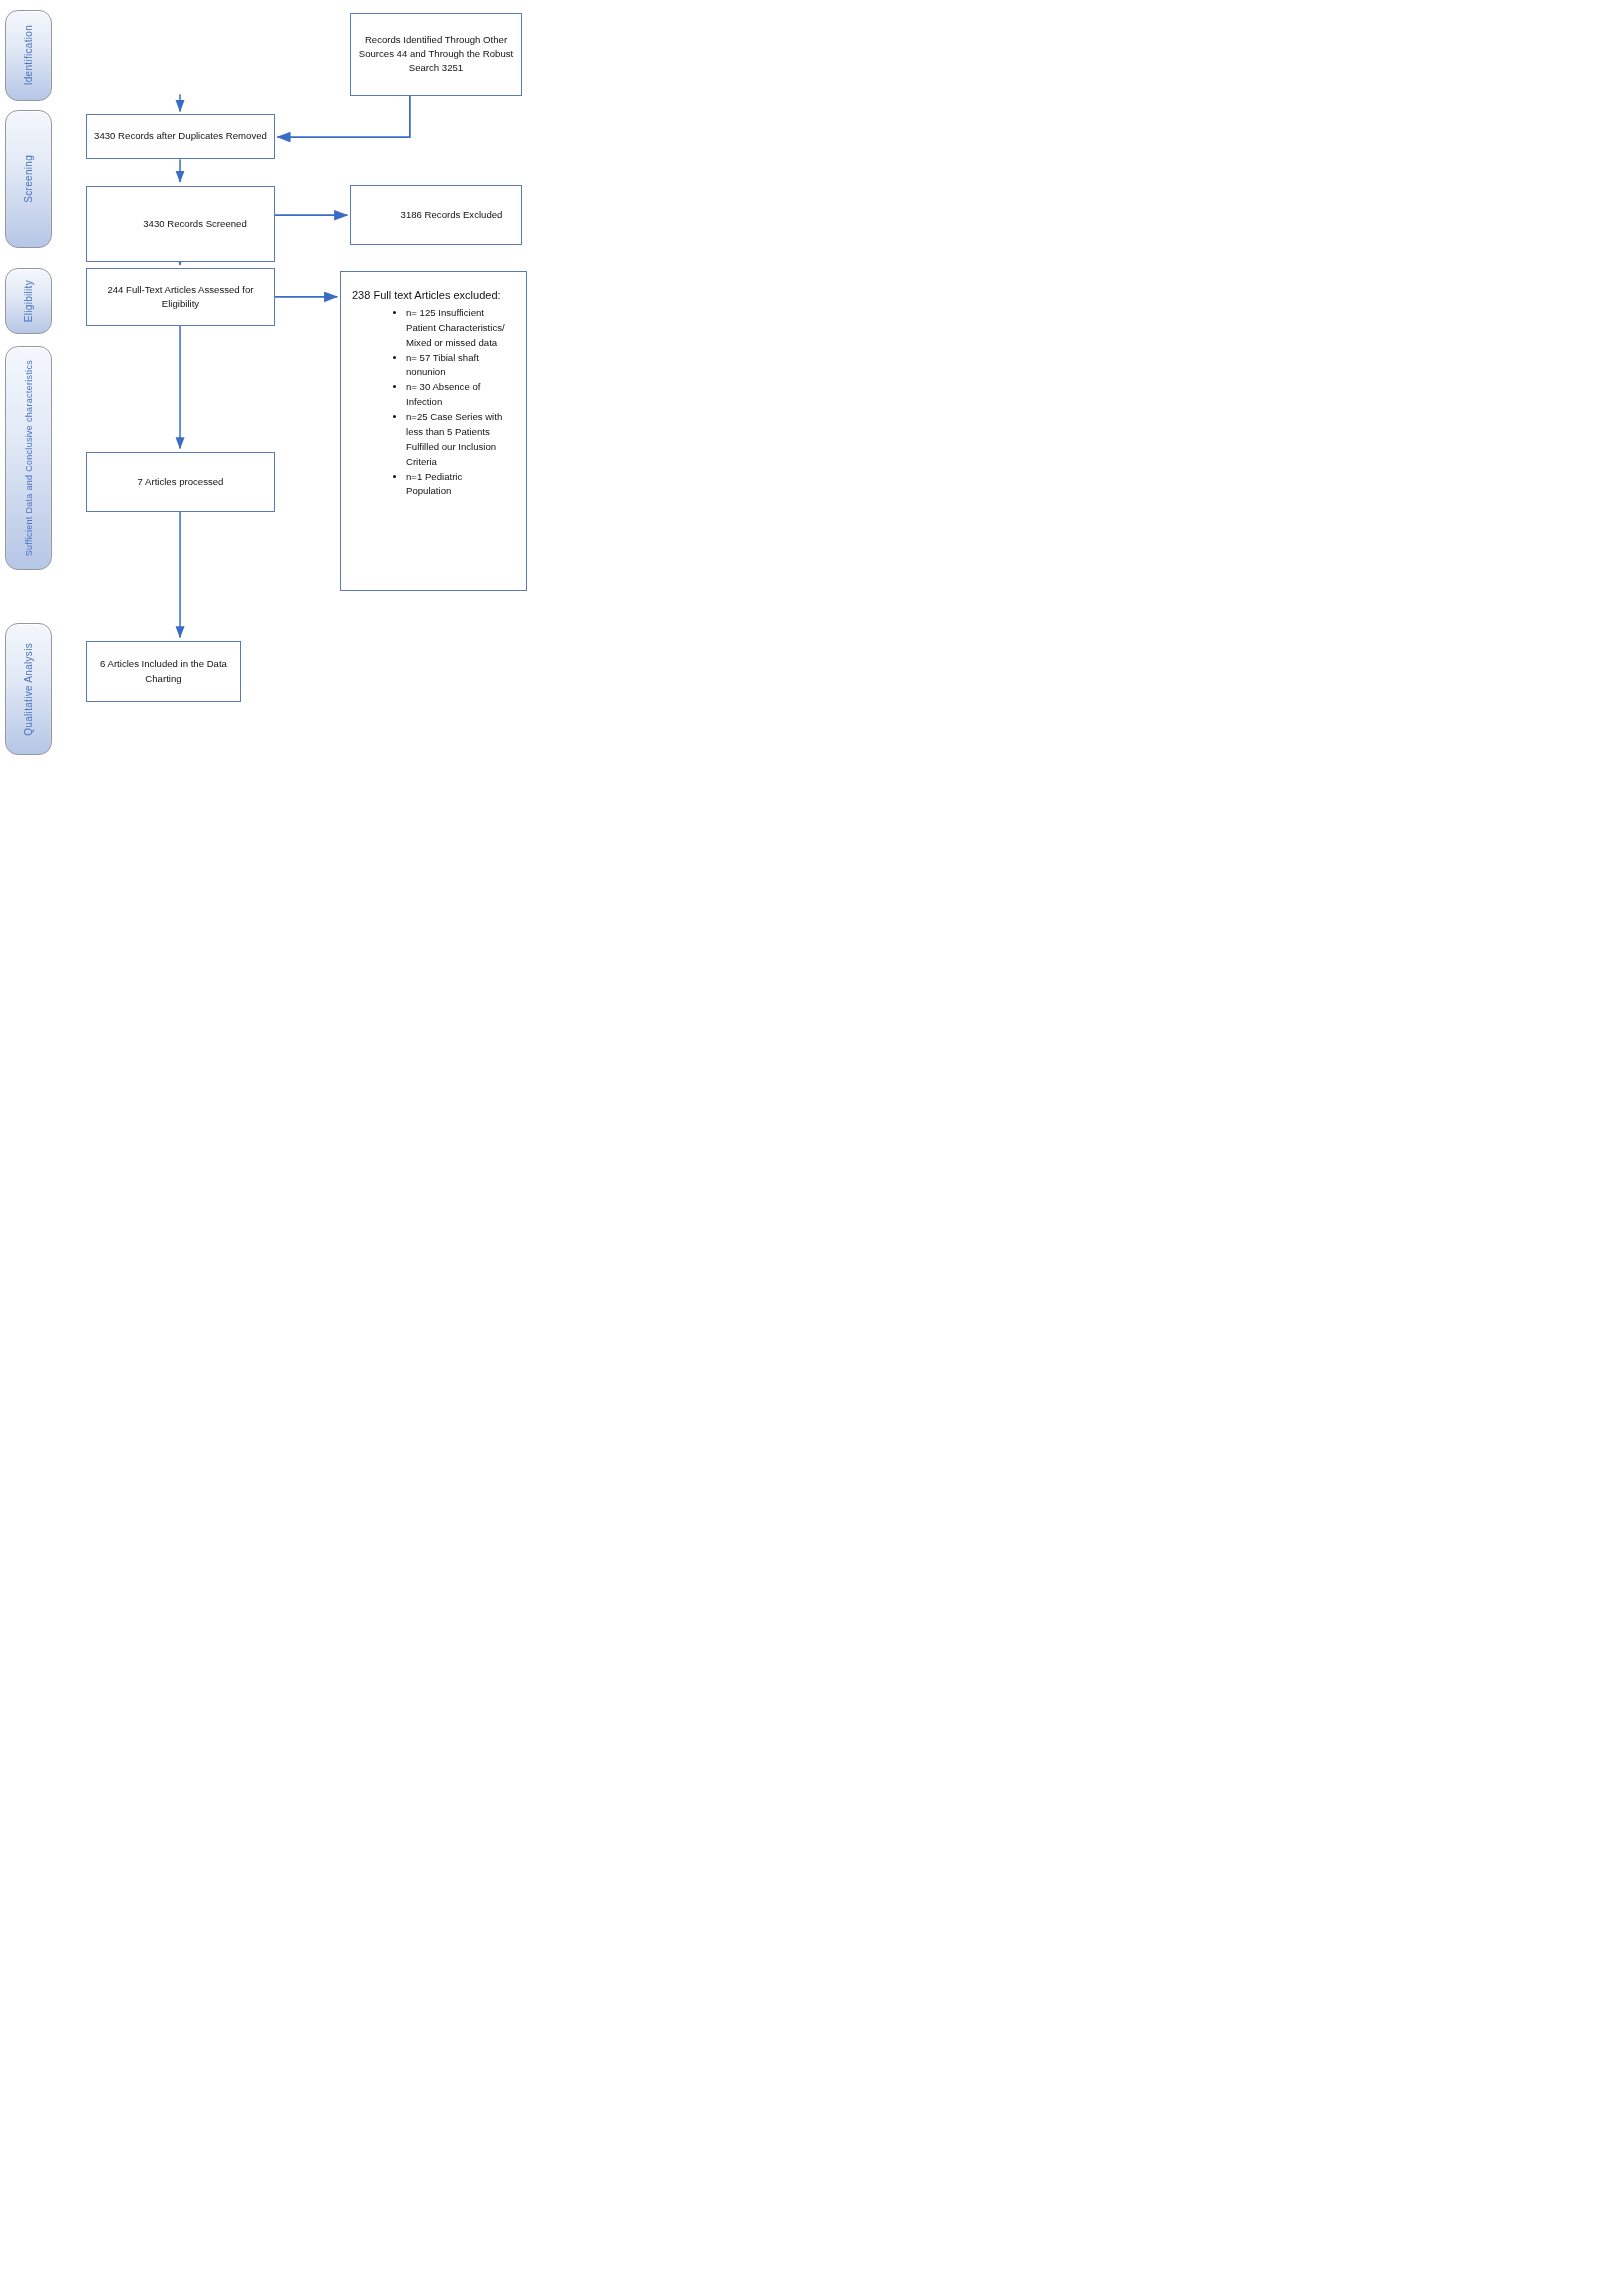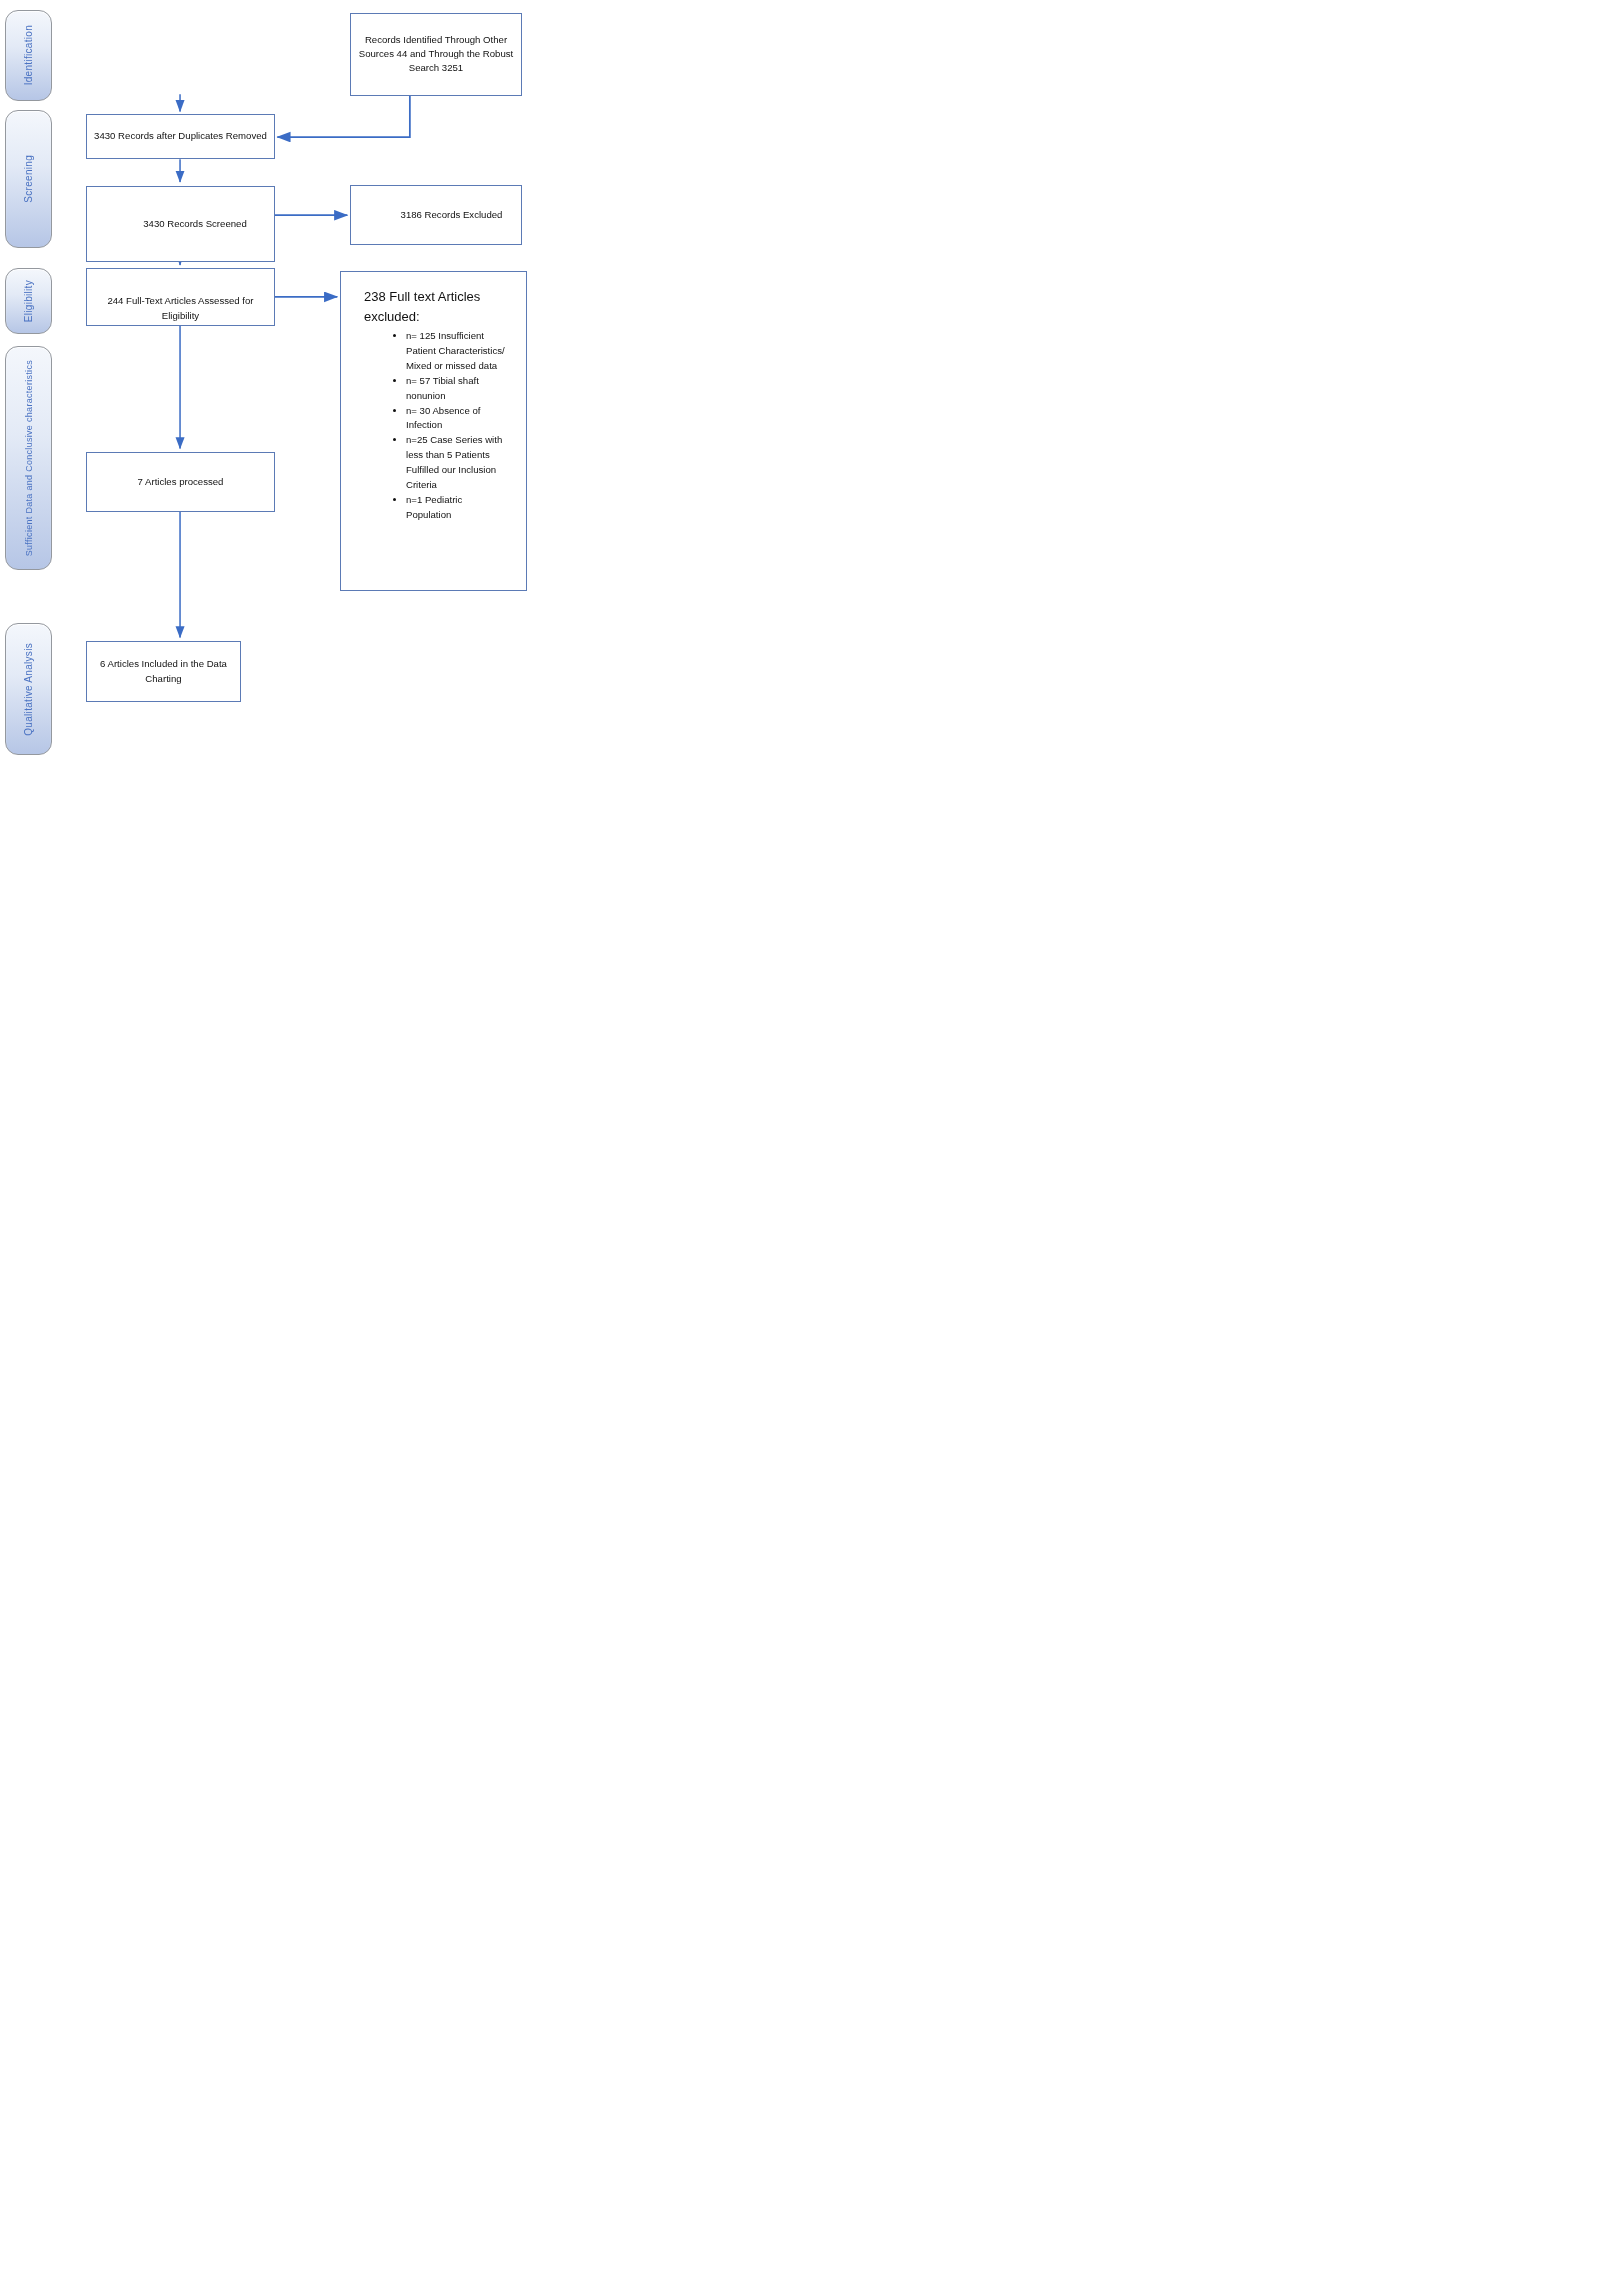--- a/index.html
+++ b/index.html
@@ -61,21 +61,21 @@
     line-height: 1.5;
     padding: 2px 7px;
   }
 
   
   .fbox.reasons {
     display: block;
     text-align: left;
     padding: 15px 11px 5px 11px;
   }
-  .reasons-header { font-size: 13px; line-height: 1.55; margin-left: 12px; }
+  .reasons-header { font-size: 11px; line-height: 1.55; }
   .reasons-list {
     margin: 2px 0 0 0;
     padding-left: 54px;
     list-style: disc outside;
   }
   .reasons-list li {
     font-size: 9.6px;
     line-height: 1.55;
     max-width: 101px;
   }
@@ -119,21 +119,21 @@
 
 
   <div class="fbox" style="left:86px; top:114px; width:189px; height:45px;">
     <span>3430 Records after Duplicates Removed</span>
   </div>
 
   <div class="fbox" style="left:86px; top:186px; width:189px; height:76px;padding-left:36px;">
     <span>3430 Records Screened</span>
   </div>
 
-  <div class="fbox" style="left:86px; top:268px; width:189px; height:58px;align-items:flex-end;">
+  <div class="fbox" style="left:86px; top:268px; width:189px; height:58px;">
     <span>244 Full-Text Articles Assessed for Eligibility</span>
   </div>
 
   <div class="fbox" style="left:86px; top:452px; width:189px; height:60px;">
     <span>7 Articles processed</span>
   </div>
 
   <div class="fbox" style="left:86px; top:641px; width:155px; height:61px;">
     <span>6 Articles Included in the Data Charting</span>
   </div>

